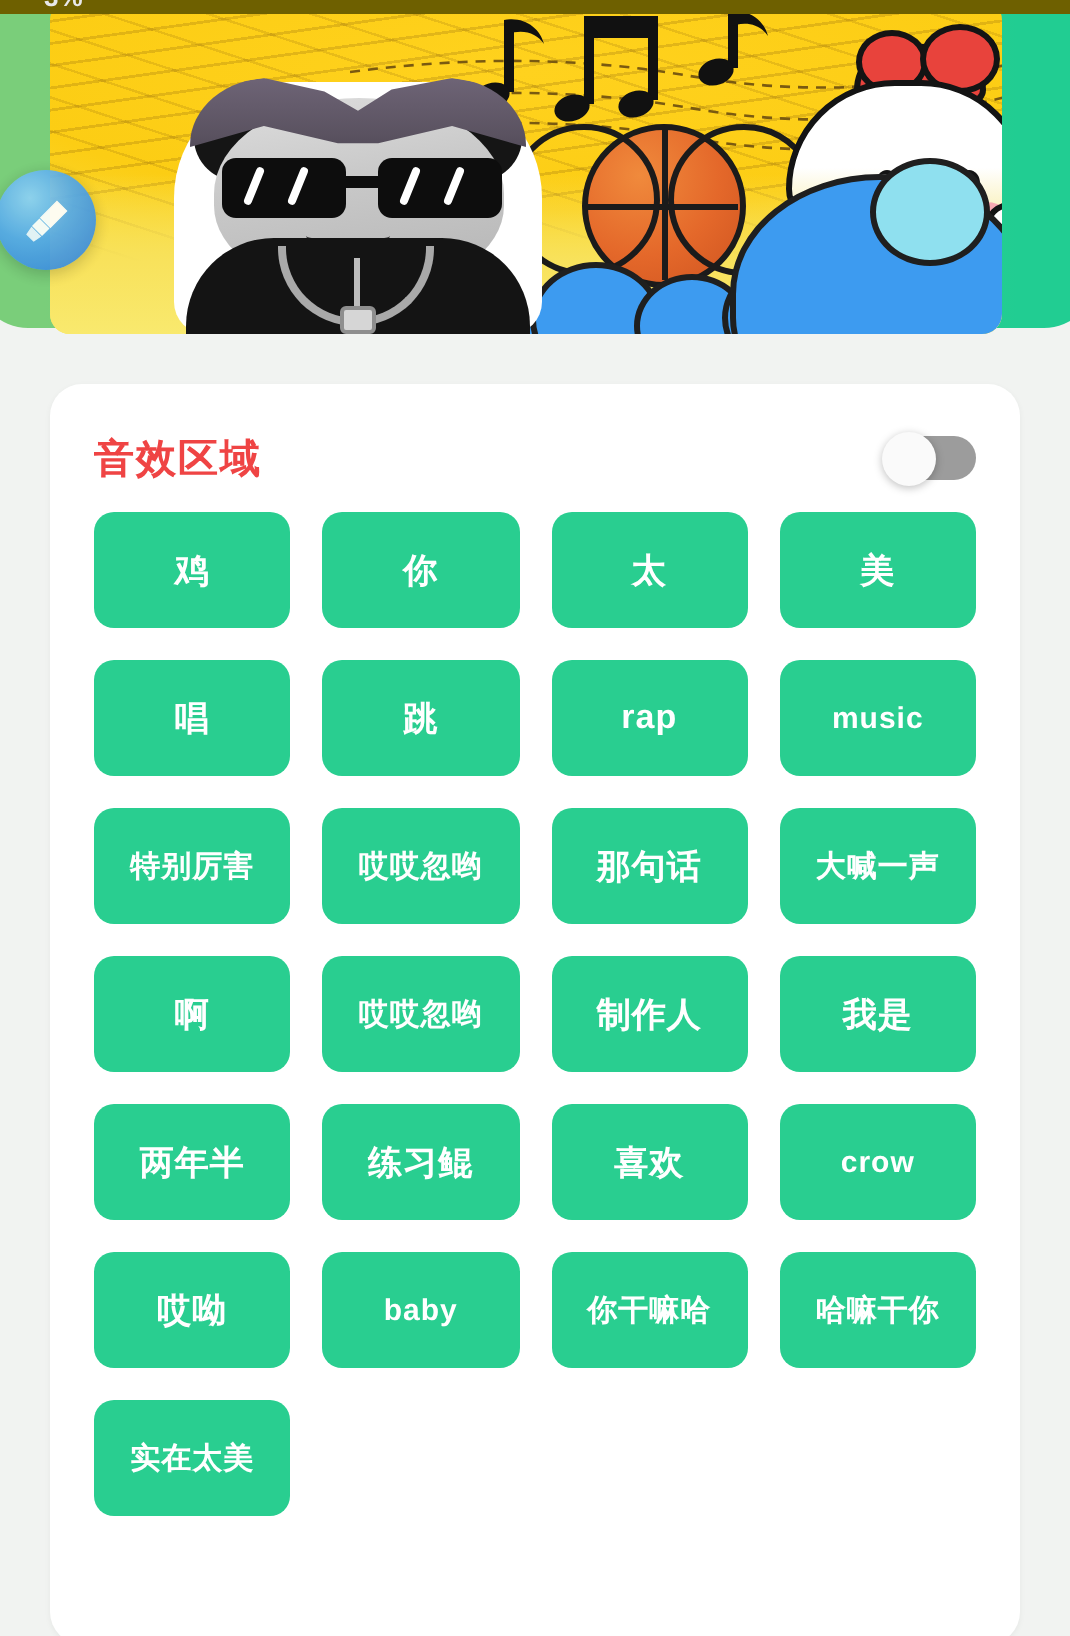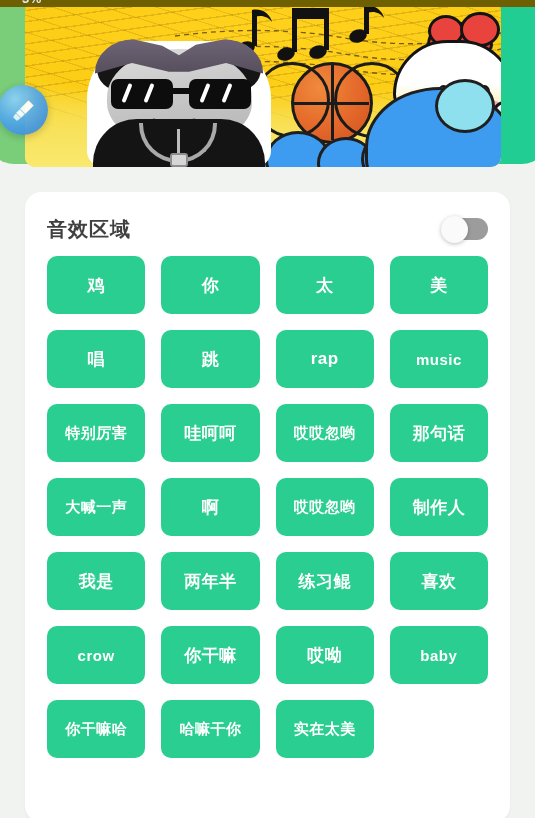--- a/index.html
+++ b/index.html
@@ -184,21 +184,21 @@
     position:absolute; left:25px; top:192px; width:485px; height:630px;
     background:#fff; border-radius:16px; z-index:10;
     box-shadow:0 1px 3px rgba(0,0,0,.05);
     padding:20px 22px 0 22px;
   }
   .card-head{
     display:flex; align-items:center; justify-content:space-between;
     height:34px; margin-bottom:10px;
   }
   .card-title{
-    font-size:20px; font-weight:bold; color:#404040; letter-spacing:1px;
+    font-size:20px; font-weight:bold; color:#ef4444; letter-spacing:1px;
   }
   .toggle{
     position:relative; width:44px; height:22px; border-radius:11px; background:#9c9c9c;
     cursor:pointer; flex:0 0 auto;
   }
   .toggle .knob{
     position:absolute; left:-3px; top:-2.5px; width:27px; height:27px; border-radius:50%;
     background:#fafafa; box-shadow:0 1px 4px rgba(0,0,0,.25);
   }
 
@@ -332,33 +332,31 @@
     <div class="grid" id="sfx-grid">
         <button class="sfx-btn">鸡</button>
         <button class="sfx-btn">你</button>
         <button class="sfx-btn">太</button>
         <button class="sfx-btn">美</button>
         <button class="sfx-btn">唱</button>
         <button class="sfx-btn">跳</button>
         <button class="sfx-btn">rap</button>
         <button class="sfx-btn small">music</button>
         <button class="sfx-btn small">特别厉害</button>
-        <button class="sfx-btn">哇呵呵</button>
         <button class="sfx-btn small">哎哎忽哟</button>
         <button class="sfx-btn">那句话</button>
         <button class="sfx-btn small">大喊一声</button>
         <button class="sfx-btn">啊</button>
         <button class="sfx-btn small">哎哎忽哟</button>
         <button class="sfx-btn">制作人</button>
         <button class="sfx-btn">我是</button>
         <button class="sfx-btn">两年半</button>
         <button class="sfx-btn">练习鲲</button>
         <button class="sfx-btn">喜欢</button>
         <button class="sfx-btn small">crow</button>
-        <button class="sfx-btn">你干嘛</button>
         <button class="sfx-btn">哎呦</button>
         <button class="sfx-btn small">baby</button>
         <button class="sfx-btn small">你干嘛哈</button>
         <button class="sfx-btn small">哈嘛干你</button>
         <button class="sfx-btn small">实在太美</button>
       </div>
   </div>
 
 </div>
 

